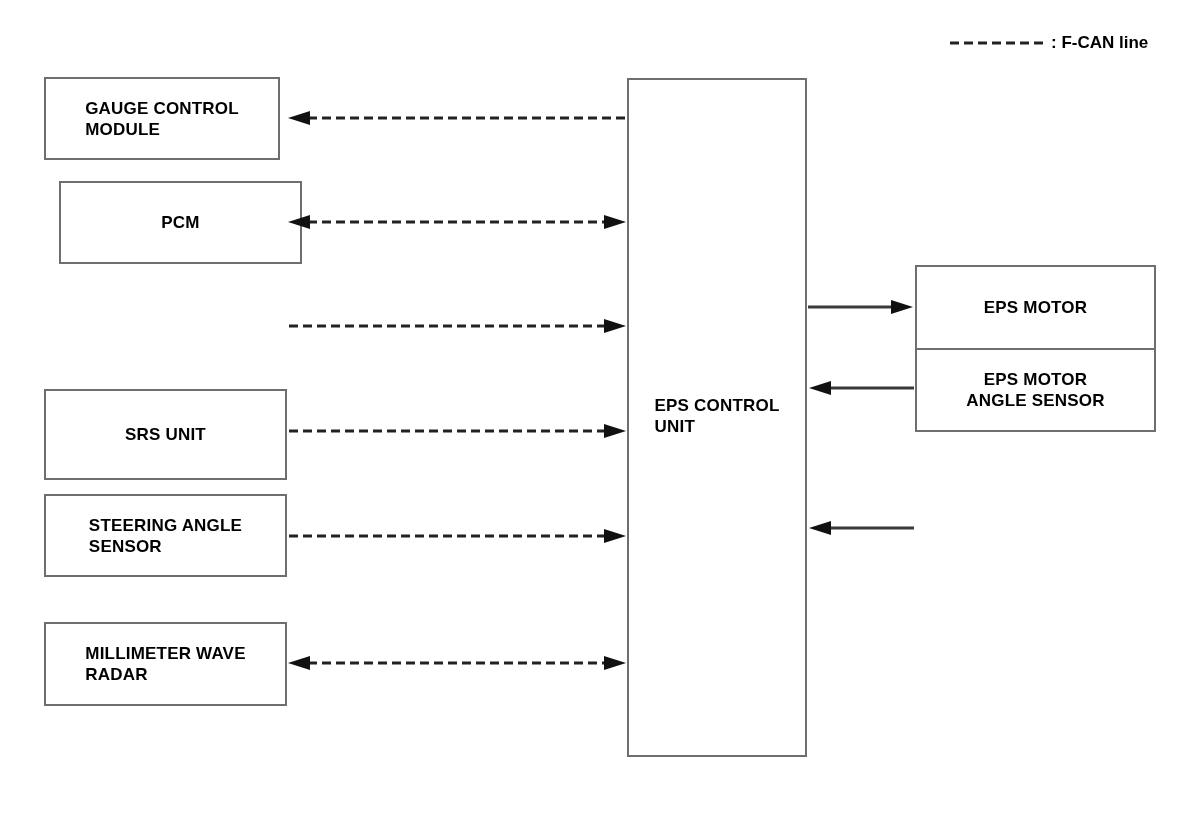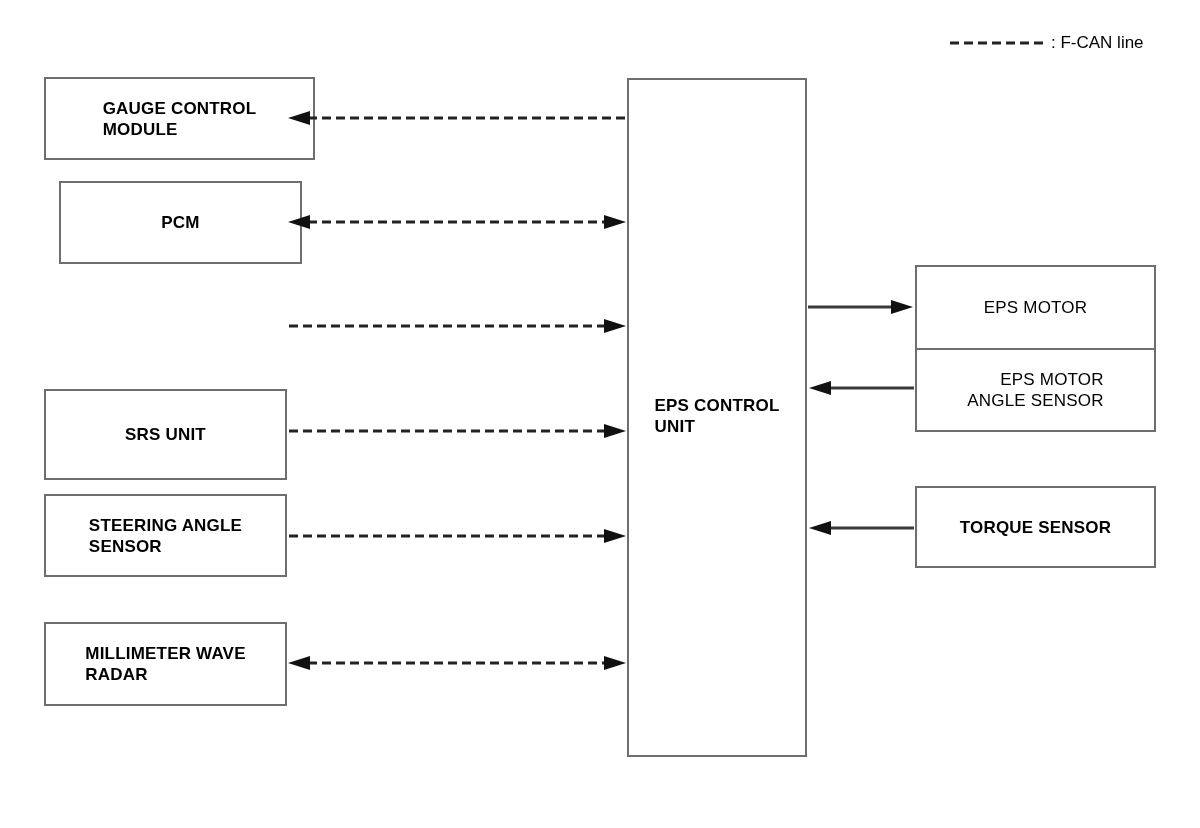--- a/index.html
+++ b/index.html
@@ -40,51 +40,51 @@
   .node-pair .half {
     flex: 1;
     display: flex;
     align-items: center;
     justify-content: center;
   }
   .node-pair .half + .half { border-top: 2px solid #6e6e6e; }
   .node-pair .label {
     font-size: 17px;
     line-height: 21px;
-    font-weight: normal;
+    font-weight: bold;
     color: #000000;
-    text-align: right;
+    text-align: center;
     white-space: pre-line;
     letter-spacing: 0.2px;
   }
   .eps-label-nudge { transform: translateY(-20px); margin-top: 36px; }
   svg.wires {
     position: absolute;
     left: 0; top: 0;
     width: 1200px;
     height: 828px;
     pointer-events: none;
   }
   .legend-label {
     position: absolute;
     left: 1051px;
     top: 33px;
     font-size: 17px;
     line-height: 20px;
-    font-weight: normal;
+    font-weight: bold;
     color: #000000;
     white-space: nowrap;
   }
 </style>
 </head>
 <body>
 
 <div class="canvas">
 
-  <div class="node" style="left:44px; top:77px; width:271px; height:83px;">
+  <div class="node" style="left:44px; top:77px; width:236px; height:83px;">
     <span class="label">GAUGE CONTROL
 MODULE</span>
   </div>
 
   <div class="node" style="left:44px; top:181px; width:243px; height:83px;margin-left:15px;">
     <span class="label">PCM</span>
   </div>
 
 
   <div class="node" style="left:44px; top:389px; width:243px; height:91px;">
@@ -109,23 +109,20 @@
   <div class="node-pair" style="left:915px; top:265px; width:241px; height:167px;">
     <div class="half">
       <span class="label">EPS MOTOR</span>
     </div>
     <div class="half">
       <span class="label">EPS MOTOR
 ANGLE SENSOR</span>
     </div>
   </div>
 
-  <div class="node" style="left:915px; top:486px; width:241px; height:82px;">
-    <span class="label">TORQUE SENSOR</span>
-  </div>
 
   <div class="legend-label">: F-CAN line</div>
 
   <svg class="wires" viewBox="0 0 1200 828">
 
     <g>
       <line x1="950" y1="43" x2="1044" y2="43" stroke="#222222" stroke-width="3" stroke-dasharray="9 5"></line>
     </g>
 
     <g>

